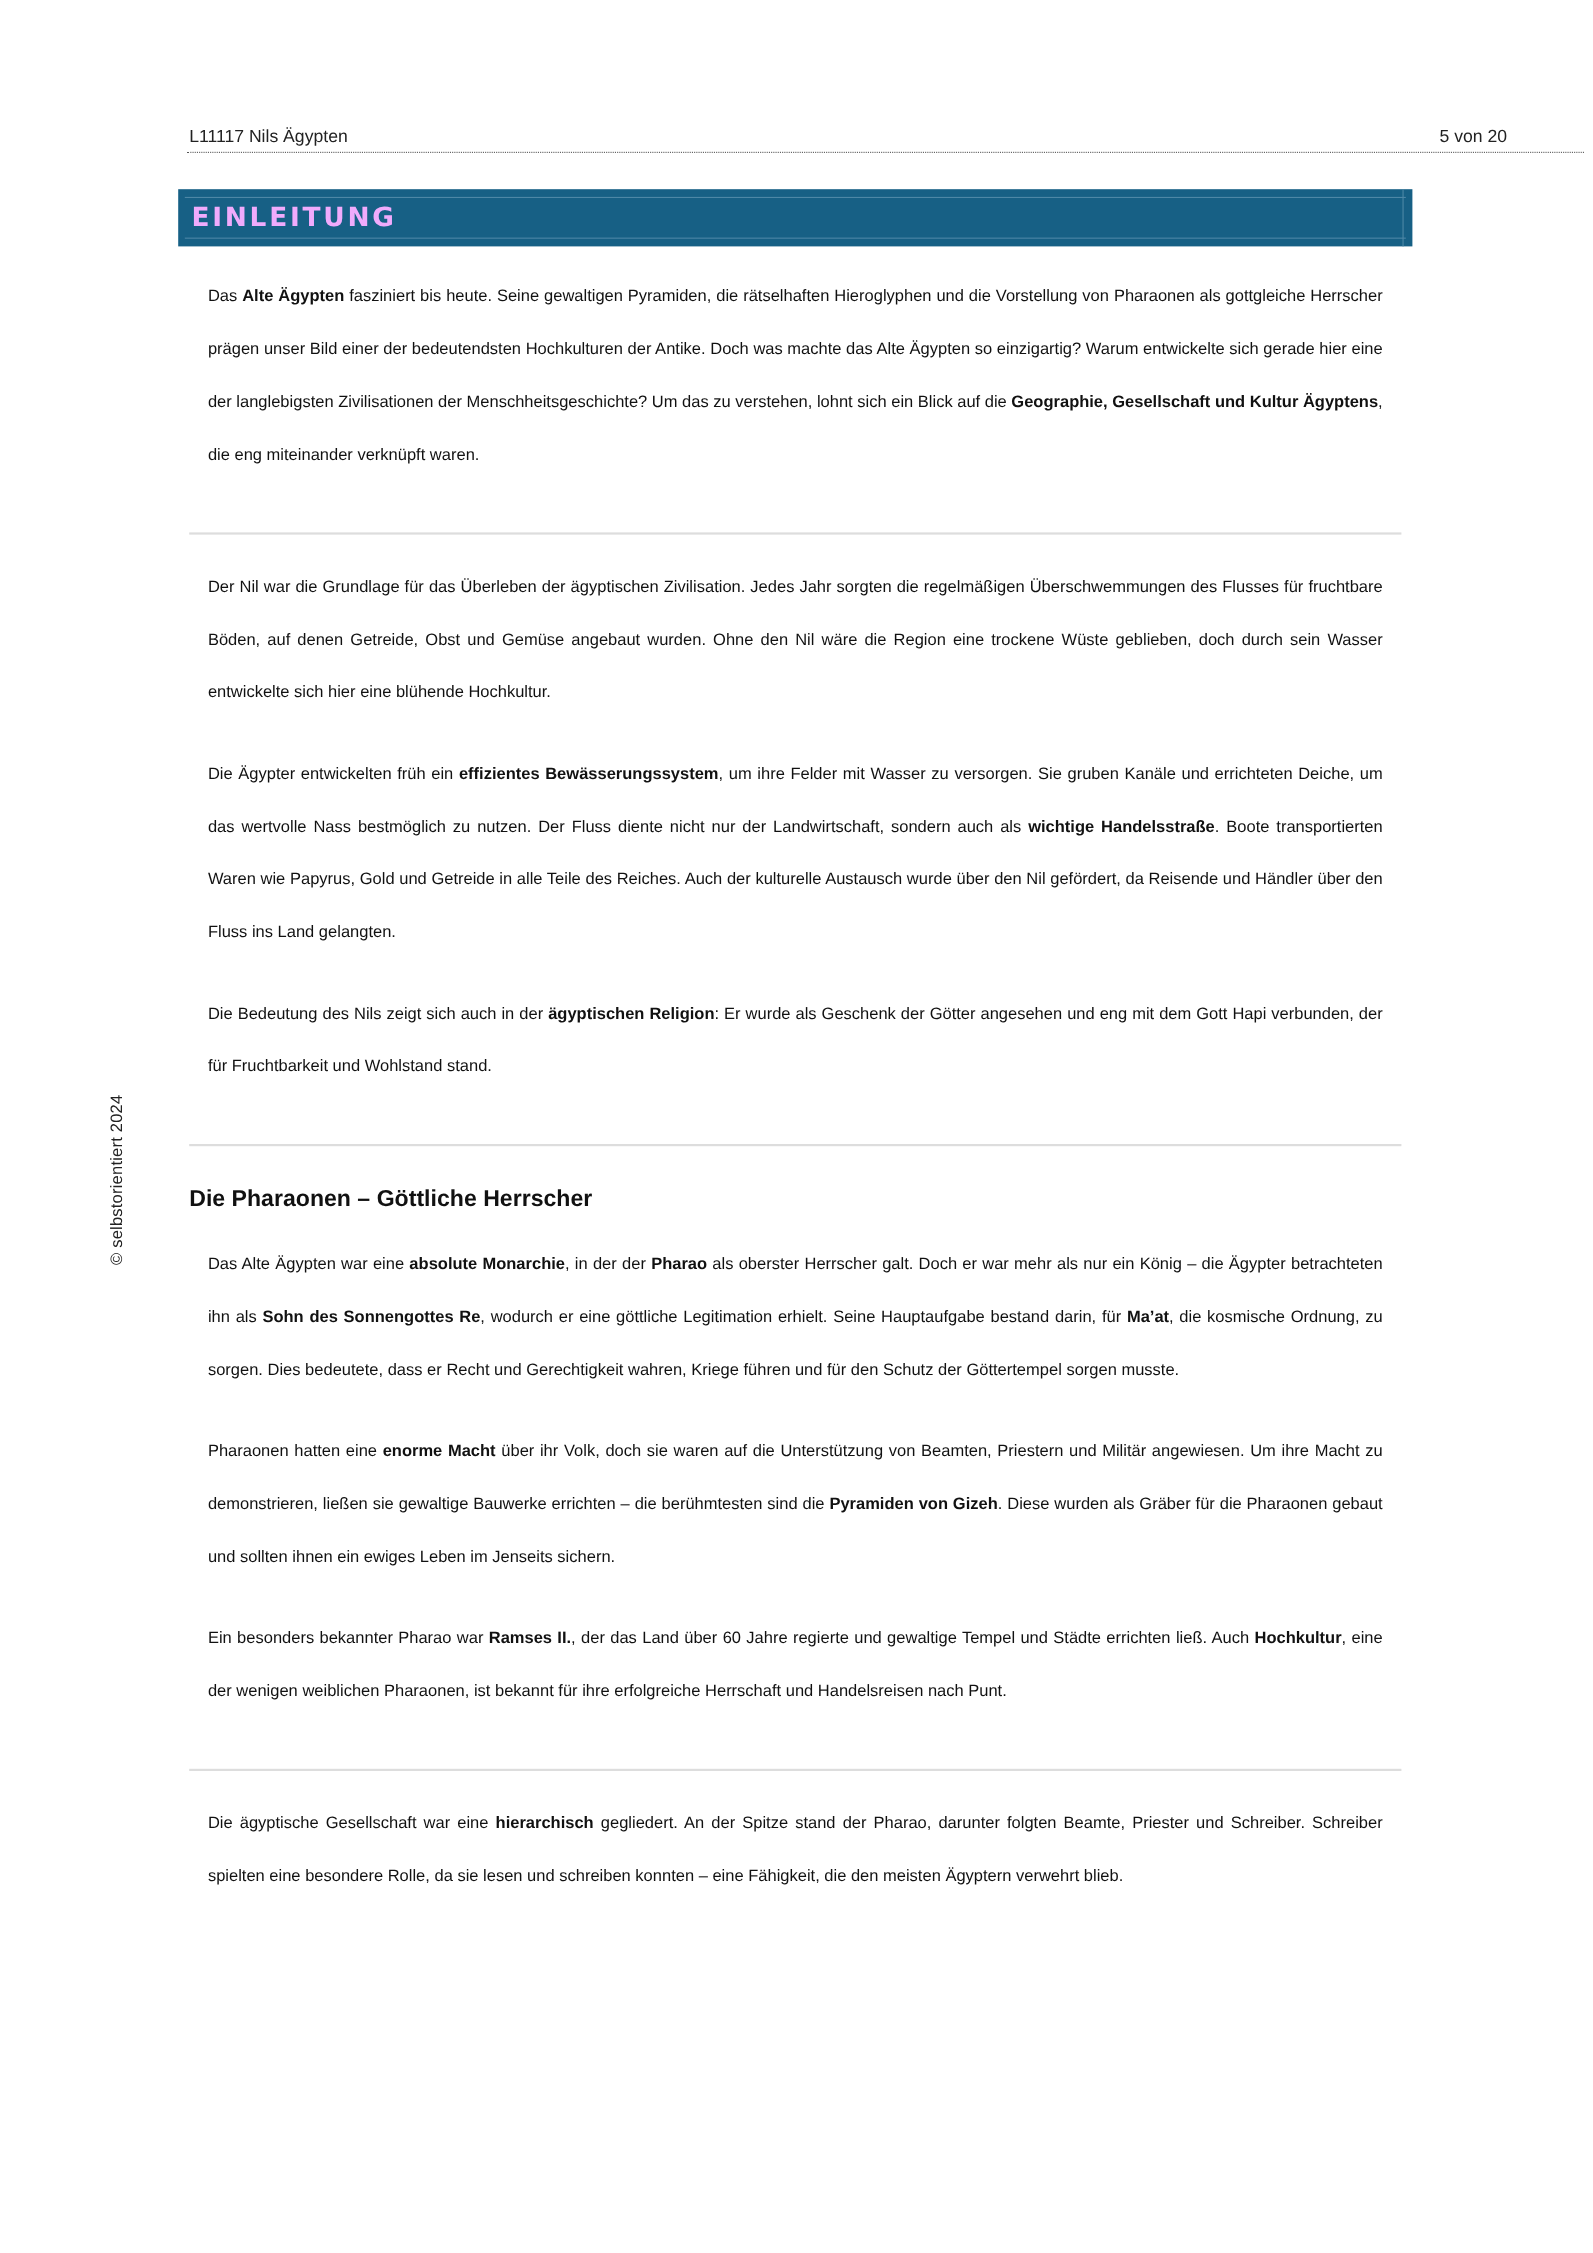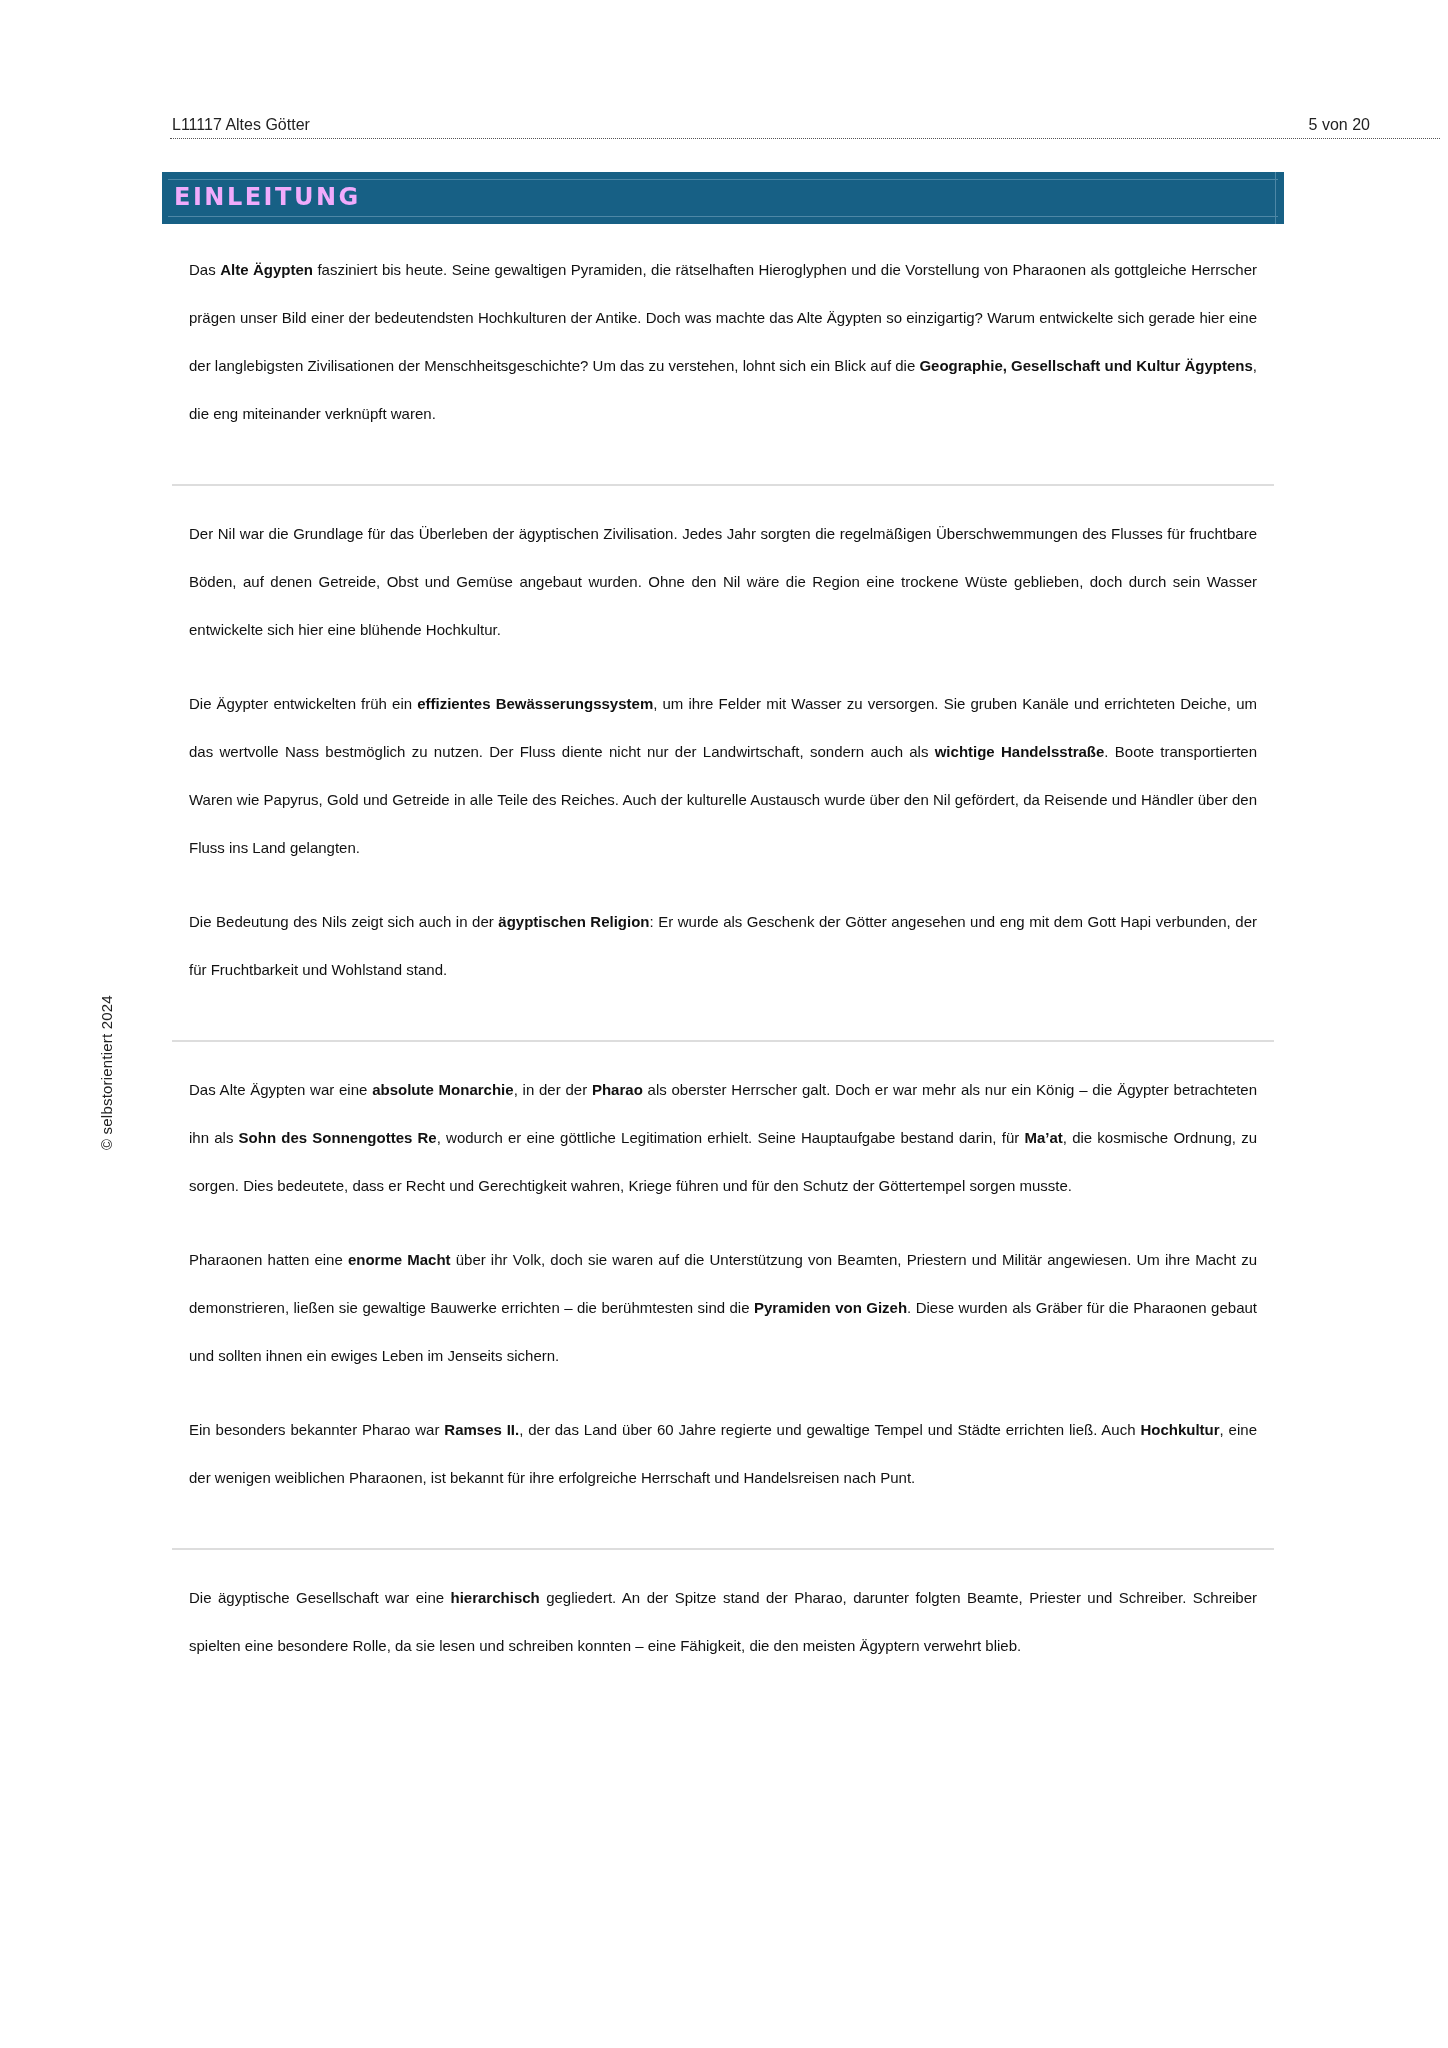--- a/index.html
+++ b/index.html
@@ -24,38 +24,39 @@
   .content { position: absolute; left: 172px; top: 246px; width: 1102px; }
   p.body { margin: 17px; font-size: 15px; line-height: 48px; text-align: justify; }
   p.body b { font-weight: bold; }
   .sep { height: 0; border-top: 2px solid #dddddd; }
   h3.sub { margin: 0; font-size: 21px; font-weight: bold; }
 </style>
 </head>
 <body>
 
 <div class="page-header">
-  <span class="left">L11117 Altes Götter</span>
+  <span class="left">L11117 Nils Ägypten</span>
   <span class="right">5 von 20</span>
 </div>
 
 <div class="side-copyright">© selbstorientiert 2024</div>
 
 <div class="banner">
   <span class="banner-title">EINLEITUNG</span>
 </div>
 
 <div class="content">
   <p class="body" id="intro" style="margin-top:0;"><span>Das </span><b>Alte Ägypten</b><span> fasziniert bis heute. Seine gewaltigen Pyramiden, die rätselhaften Hieroglyphen und die Vorstellung von Pharaonen als gottgleiche Herrscher prägen unser Bild einer der bedeutendsten Hochkulturen der Antike. Doch was machte das Alte Ägypten so einzigartig? Warum entwickelte sich gerade hier eine der langlebigsten Zivilisationen der Menschheitsgeschichte? Um das zu verstehen, lohnt sich ein Blick auf die </span><b>Geographie, Gesellschaft und Kultur Ägyptens</b><span>, die eng miteinander verknüpft waren.</span></p>
 
   <div class="sep" style="margin-top:46px;"></div>
   <p class="body" style="margin-top:24px;"><span>Der Nil war die Grundlage für das Überleben der ägyptischen Zivilisation. Jedes Jahr sorgten die regelmäßigen Überschwemmungen des Flusses für fruchtbare Böden, auf denen Getreide, Obst und Gemüse angebaut wurden. Ohne den Nil wäre die Region eine trockene Wüste geblieben, doch durch sein Wasser entwickelte sich hier eine blühende Hochkultur.</span></p>
   <p class="body" style="margin-top:26px;"><span>Die Ägypter entwickelten früh ein </span><b>effizientes Bewässerungssystem</b><span>, um ihre Felder mit Wasser zu versorgen. Sie gruben Kanäle und errichteten Deiche, um das wertvolle Nass bestmöglich zu nutzen. Der Fluss diente nicht nur der Landwirtschaft, sondern auch als </span><b>wichtige Handelsstraße</b><span>. Boote transportierten Waren wie Papyrus, Gold und Getreide in alle Teile des Reiches. Auch der kulturelle Austausch wurde über den Nil gefördert, da Reisende und Händler über den Fluss ins Land gelangten.</span></p>
   <p class="body" style="margin-top:26px;"><span>Die Bedeutung des Nils zeigt sich auch in der </span><b>ägyptischen Religion</b><span>: Er wurde als Geschenk der Götter angesehen und eng mit dem Gott Hapi verbunden, der für Fruchtbarkeit und Wohlstand stand.</span></p>
 
   <div class="sep" style="margin-top:46px;"></div>
+  <h3 class="sub" style="margin-top:36px;">Die Pharaonen – Göttliche Herrscher</h3>
   <p class="body" style="margin-top:24px;"><span>Das Alte Ägypten war eine </span><b>absolute Monarchie</b><span>, in der der </span><b>Pharao</b><span> als oberster Herrscher galt. Doch er war mehr als nur ein König – die Ägypter betrachteten ihn als </span><b>Sohn des Sonnengottes Re</b><span>, wodurch er eine göttliche Legitimation erhielt. Seine Hauptaufgabe bestand darin, für </span><b>Ma’at</b><span>, die kosmische Ordnung, zu sorgen. Dies bedeutete, dass er Recht und Gerechtigkeit wahren, Kriege führen und für den Schutz der Göttertempel sorgen musste.</span></p>
   <p class="body" style="margin-top:26px;"><span>Pharaonen hatten eine </span><b>enorme Macht</b><span> über ihr Volk, doch sie waren auf die Unterstützung von Beamten, Priestern und Militär angewiesen. Um ihre Macht zu demonstrieren, ließen sie gewaltige Bauwerke errichten – die berühmtesten sind die </span><b>Pyramiden von Gizeh</b><span>. Diese wurden als Gräber für die Pharaonen gebaut und sollten ihnen ein ewiges Leben im Jenseits sichern.</span></p>
   <p class="body" style="margin-top:26px;"><span>Ein besonders bekannter Pharao war </span><b>Ramses II.</b><span>, der das Land über 60 Jahre regierte und gewaltige Tempel und Städte errichten ließ. Auch </span><b>Hochkultur</b><span>, eine der wenigen weiblichen Pharaonen, ist bekannt für ihre erfolgreiche Herrschaft und Handelsreisen nach Punt.</span></p>
 
   <div class="sep" style="margin-top:46px;"></div>
   <p class="body" style="margin-top:24px;"><span>Die ägyptische Gesellschaft war eine </span><b>hierarchisch</b><span> gegliedert. An der Spitze stand der Pharao, darunter folgten Beamte, Priester und Schreiber. Schreiber spielten eine besondere Rolle, da sie lesen und schreiben konnten – eine Fähigkeit, die den meisten Ägyptern verwehrt blieb.</span></p>
 </div>
 
 </body></html>

